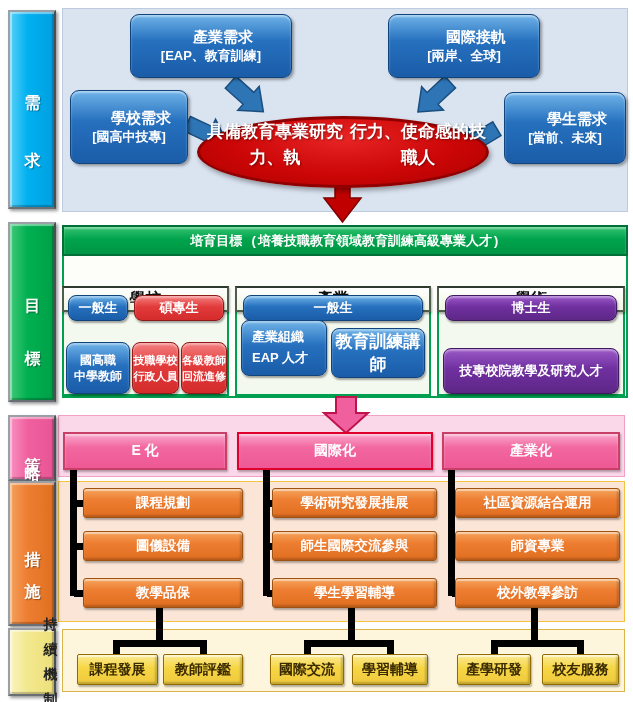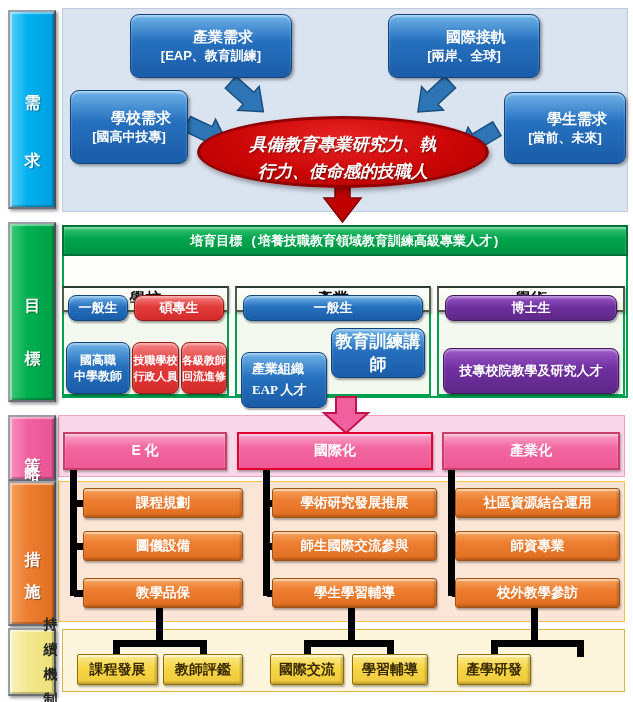--- a/index.html
+++ b/index.html
@@ -30,36 +30,36 @@
   .nbox{position:absolute;z-index:2;border-radius:9px;color:#fff;text-align:center;
         background:linear-gradient(180deg,#6FB3E8 0%,#2670BE 42%,#1A5CA8 100%);
         border:1.5px solid #12447C;box-shadow:2px 2px 3px rgba(0,0,0,.35), inset 0 2px 2px rgba(255,255,255,.45);
         display:flex;flex-direction:column;justify-content:center;box-sizing:border-box;}
   .nbox .t{font-size:15px;font-weight:bold;line-height:1.35;padding-left:24px;}
   .nbox .s{font-size:13px;font-weight:bold;line-height:1.3;}
 
   .ellipse{position:absolute;z-index:2;border-radius:50%;color:#fff;text-align:center;
         background:radial-gradient(ellipse at 50% 30%, #E82424 0%, #CC0606 55%, #AE0000 100%);
         border:3px solid #8F0000;box-shadow:2px 3px 5px rgba(0,0,0,.35);
-        display:flex;flex-direction:column;justify-content:flex-end;box-sizing:border-box;font-style:italic;}
+        display:flex;flex-direction:row;justify-content:space-between;box-sizing:border-box;}
   .ellipse .l{font-size:17px;font-weight:bold;line-height:1.55;text-shadow:1px 1px 2px rgba(0,0,0,.4);}
 
   .gheader{position:absolute;z-index:2;display:flex;align-items:center;justify-content:center;
         background:linear-gradient(180deg,#35C271,#00A44C 45%,#009545);
         border:2px solid #007038;color:#fff;font-size:13px;font-weight:bold;box-sizing:border-box;
         box-shadow:inset 0 2px 2px rgba(255,255,255,.4);font-family:Liberation Mono, monospace;}
   .colhead{position:absolute;z-index:2;display:flex;align-items:center;justify-content:center;
         background:linear-gradient(180deg,#FFFFFF,#F0F5E2);border:2px solid #4E5E4C;border-top-color:#2e3a2e;
         color:#101010;font-size:16px;font-weight:bold;box-sizing:border-box;box-shadow:1px 2px 2px rgba(0,0,0,.3);margin-top:27px;}
   .subpanel{position:absolute;z-index:1;background:#F4F9EF;border:2px solid #00A050;box-sizing:border-box;}
 
   .pill{position:absolute;z-index:2;border-radius:8px;color:#fff;text-align:center;box-sizing:border-box;
         display:flex;flex-direction:column;justify-content:center;font-weight:bold;
         box-shadow:1px 2px 2px rgba(0,0,0,.35), inset 0 2px 2px rgba(255,255,255,.40);}
-  .pill-blue{background:linear-gradient(180deg,#6FB3E8,#2670BE 45%,#1A5CA8);border:1.5px solid #12447C;font-family:Liberation Serif, serif;}
+  .pill-blue{background:linear-gradient(180deg,#6FB3E8,#2670BE 45%,#1A5CA8);border:1.5px solid #12447C;}
   .pill-red{background:linear-gradient(180deg,#F48080,#E23B3B 45%,#D42B2B);border:1.5px solid #8F1A1A;}
   .pill-purple{background:linear-gradient(180deg,#9B59C7,#7030A0 45%,#5E2787);border:1.5px solid #3F1A60;}
 
   .sbar{position:absolute;z-index:2;display:flex;align-items:center;justify-content:center;color:#fff;
         font-size:14px;font-weight:bold;box-sizing:border-box;
         background:linear-gradient(180deg,#F8A8CC,#F2679F 40%,#EE5895);
         border:2px solid #C84068;box-shadow:1px 2px 2px rgba(0,0,0,.3), inset 0 2px 2px rgba(255,255,255,.45);}
   .sbar.hot{border-color:#E0002C;}
 
   .mbox{position:absolute;z-index:2;display:flex;align-items:center;justify-content:center;color:#fff;
@@ -168,21 +168,21 @@
   <div class="pill pill-red" style="left:132px;top:342px;width:47px;height:52px;font-size:11px;line-height:1.5">
     <span>技職學校</span>
     <span>行政人員</span>
   </div>
   <div class="pill pill-red" style="left:181px;top:342px;width:46px;height:52px;font-size:11px;line-height:1.5">
     <span>各級教師</span>
     <span>回流進修</span>
   </div>
 
   <div class="pill pill-blue" style="left:243px;top:295px;width:180px;height:26px;font-size:13px">一般生</div>
-  <div class="pill pill-blue" style="left:241px;top:352px;width:86px;height:56px;font-size:13px;line-height:1.6;align-items:flex-start;padding-left:10px;text-align:left">
+  <div class="pill pill-blue" style="left:241px;top:320px;width:86px;height:56px;font-size:13px;line-height:1.6;align-items:flex-start;padding-left:10px;text-align:left">
     <span>產業組織</span>
     <span>EAP 人才</span>
   </div>
   <div class="pill pill-blue" style="left:331px;top:328px;width:94px;height:50px;font-size:17px">教育訓練講師</div>
 
   <div class="pill pill-purple" style="left:445px;top:295px;width:172px;height:26px;font-size:13px">博士生</div>
   <div class="pill pill-purple" style="left:443px;top:348px;width:176px;height:46px;font-size:13px">技專校院教學及研究人才</div>
 
   <div class="sbar" style="left:63px;top:432px;width:164px;height:38px">E 化</div>
   <div class="sbar hot" style="left:237px;top:432px;width:196px;height:38px">國際化</div>
@@ -196,14 +196,15 @@
   <div class="mbox" style="left:272px;top:578px;width:165px;height:30px">學生學習輔導</div>
   <div class="mbox" style="left:455px;top:488px;width:165px;height:30px">社區資源結合運用</div>
   <div class="mbox" style="left:455px;top:531px;width:165px;height:30px">師資專業</div>
   <div class="mbox" style="left:455px;top:578px;width:165px;height:30px">校外教學參訪</div>
 
   <div class="ybox" style="left:77px;top:654px;width:81px;height:31px">課程發展</div>
   <div class="ybox" style="left:163px;top:654px;width:80px;height:31px">教師評鑑</div>
   <div class="ybox" style="left:270px;top:654px;width:74px;height:31px">國際交流</div>
   <div class="ybox" style="left:352px;top:654px;width:76px;height:31px">學習輔導</div>
   <div class="ybox" style="left:457px;top:654px;width:74px;height:31px">產學研發</div>
+  <div class="ybox" style="left:542px;top:654px;width:77px;height:31px">校友服務</div>
 
 </div>
 
 </body></html>

